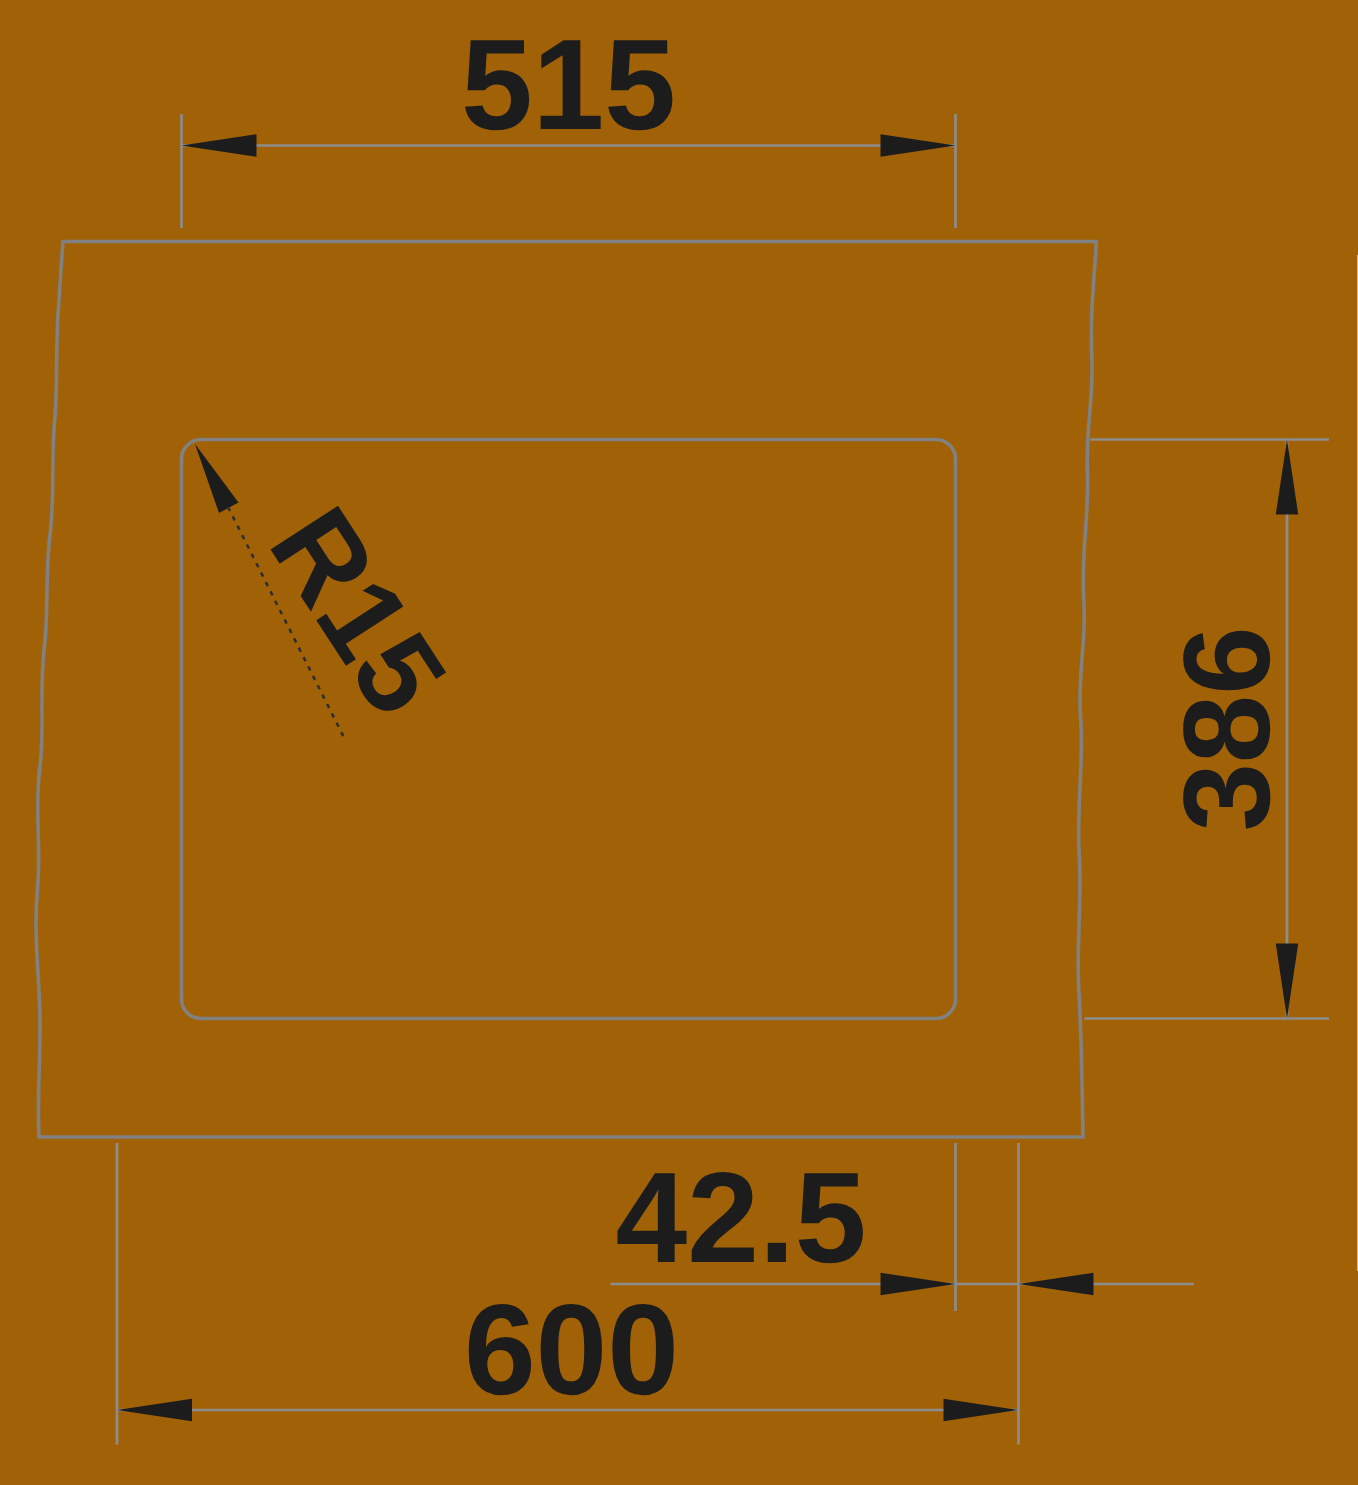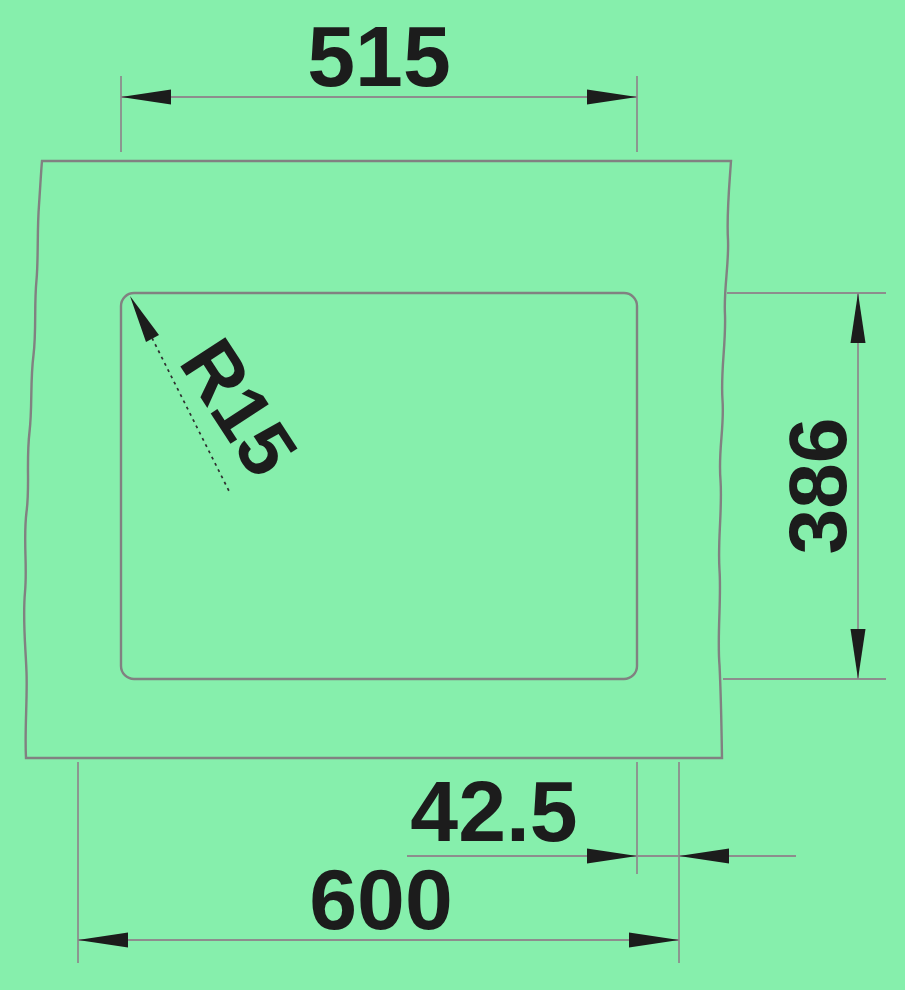--- a/index.html
+++ b/index.html
@@ -4,21 +4,21 @@
 <style>
   html, body {
     margin: 0;
     padding: 0;
     background: #ffffff;
   }
   .canvas {
     position: relative;
     width: 905px;
     height: 990px;
-    background: #86efac;
+    background: #a16207;
     overflow: hidden;
     font-family: "Liberation Sans", sans-serif;
   }
   svg { display: block; }
   .dim-text {
     font-family: "Liberation Sans", sans-serif;
     font-weight: bold;
     fill: #1c1c1c;
   }
   .dim-big { font-size: 86px; letter-spacing: 0px; }

